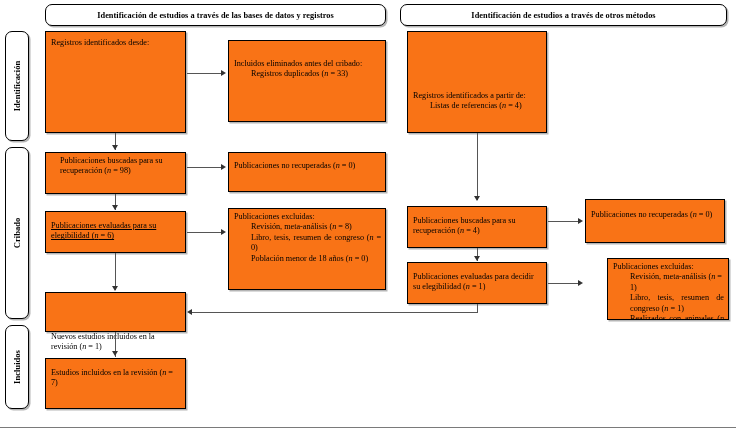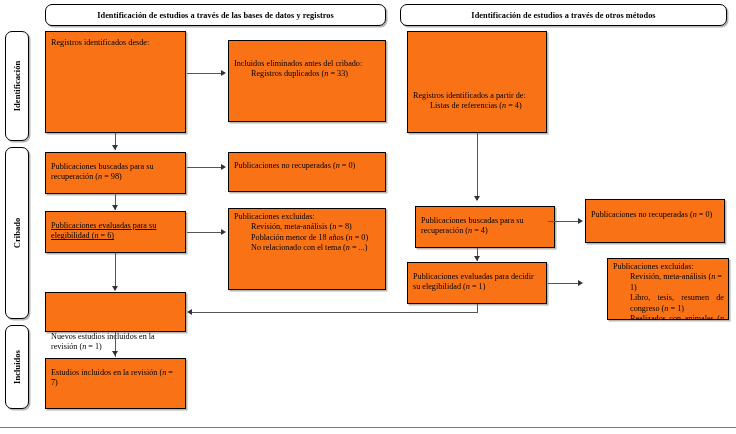--- a/index.html
+++ b/index.html
@@ -133,21 +133,21 @@
     </div>
   </div>
 
   <div class="ln lnv" style="left:115px;top:133px;height:17px;"></div>
   <div class="arrowdown" style="left:112px;top:145px;"></div>
 
   <div class="ln lnv" style="left:477px;top:133px;height:67px;"></div>
   <div class="arrowdown" style="left:474px;top:196px;"></div>
 
   <div class="box" style="left:45px;top:152px;width:141px;height:42px;">
-    <div class="bodytxt" style="top:9px;">
+    <div class="bodytxt" style="top:3px;margin-left:9px;">
       <div>Publicaciones buscadas para su recuperación (<em class="n">n</em> = 98)</div>
     </div>
   </div>
 
   <div class="ln lnh" style="left:187px;top:167px;width:35px;"></div>
   <div class="arrowright" style="left:221px;top:163.5px;"></div>
 
   <div class="box" style="left:228px;top:152px;width:158px;height:40px;">
     <div class="bodytxt" style="top:8px;">
       <div>Publicaciones no recuperadas (<em class="n">n</em> = 0)</div>
@@ -163,29 +163,29 @@
     </div>
   </div>
 
   <div class="ln lnh" style="left:187px;top:232px;width:35px;"></div>
   <div class="arrowright" style="left:221px;top:228.5px;"></div>
 
   <div class="box clip" style="left:228px;top:208px;width:158px;height:82px;">
     <div class="bodytxt" style="top:3px;">
       <div>Publicaciones excluidas:</div>
       <div class="ind">Revisión, meta-análisis (<em class="n">n</em> = 8)</div>
+      <div class="ind2 just">Libro, tesis, resumen de congreso (<em class="n">n</em> = 0)</div>
       <div class="ind2 just">Población menor de 18 años (<em class="n">n</em> = 0)</div>
-      <div class="ind">No relacionado con el tema (<em class="n">n</em> = ...)</div>
     </div>
   </div>
 
   <div class="ln lnv" style="left:115px;top:253px;height:37px;"></div>
   <div class="arrowdown" style="left:112px;top:286px;"></div>
 
-  <div class="box" style="left:407px;top:206px;width:140px;height:42px;margin-left:8px;">
+  <div class="box" style="left:407px;top:206px;width:140px;height:42px;">
     <div class="bodytxt" style="top:9px;">
       <div>Publicaciones buscadas para su recuperación (<em class="n">n</em> = 4)</div>
     </div>
   </div>
 
   <div class="ln lnh" style="left:548px;top:221px;width:31px;"></div>
   <div class="arrowright" style="left:578px;top:217.5px;"></div>
 
   <div class="box" style="left:585px;top:199px;width:140px;height:44px;">
     <div class="bodytxt" style="top:10px;">

